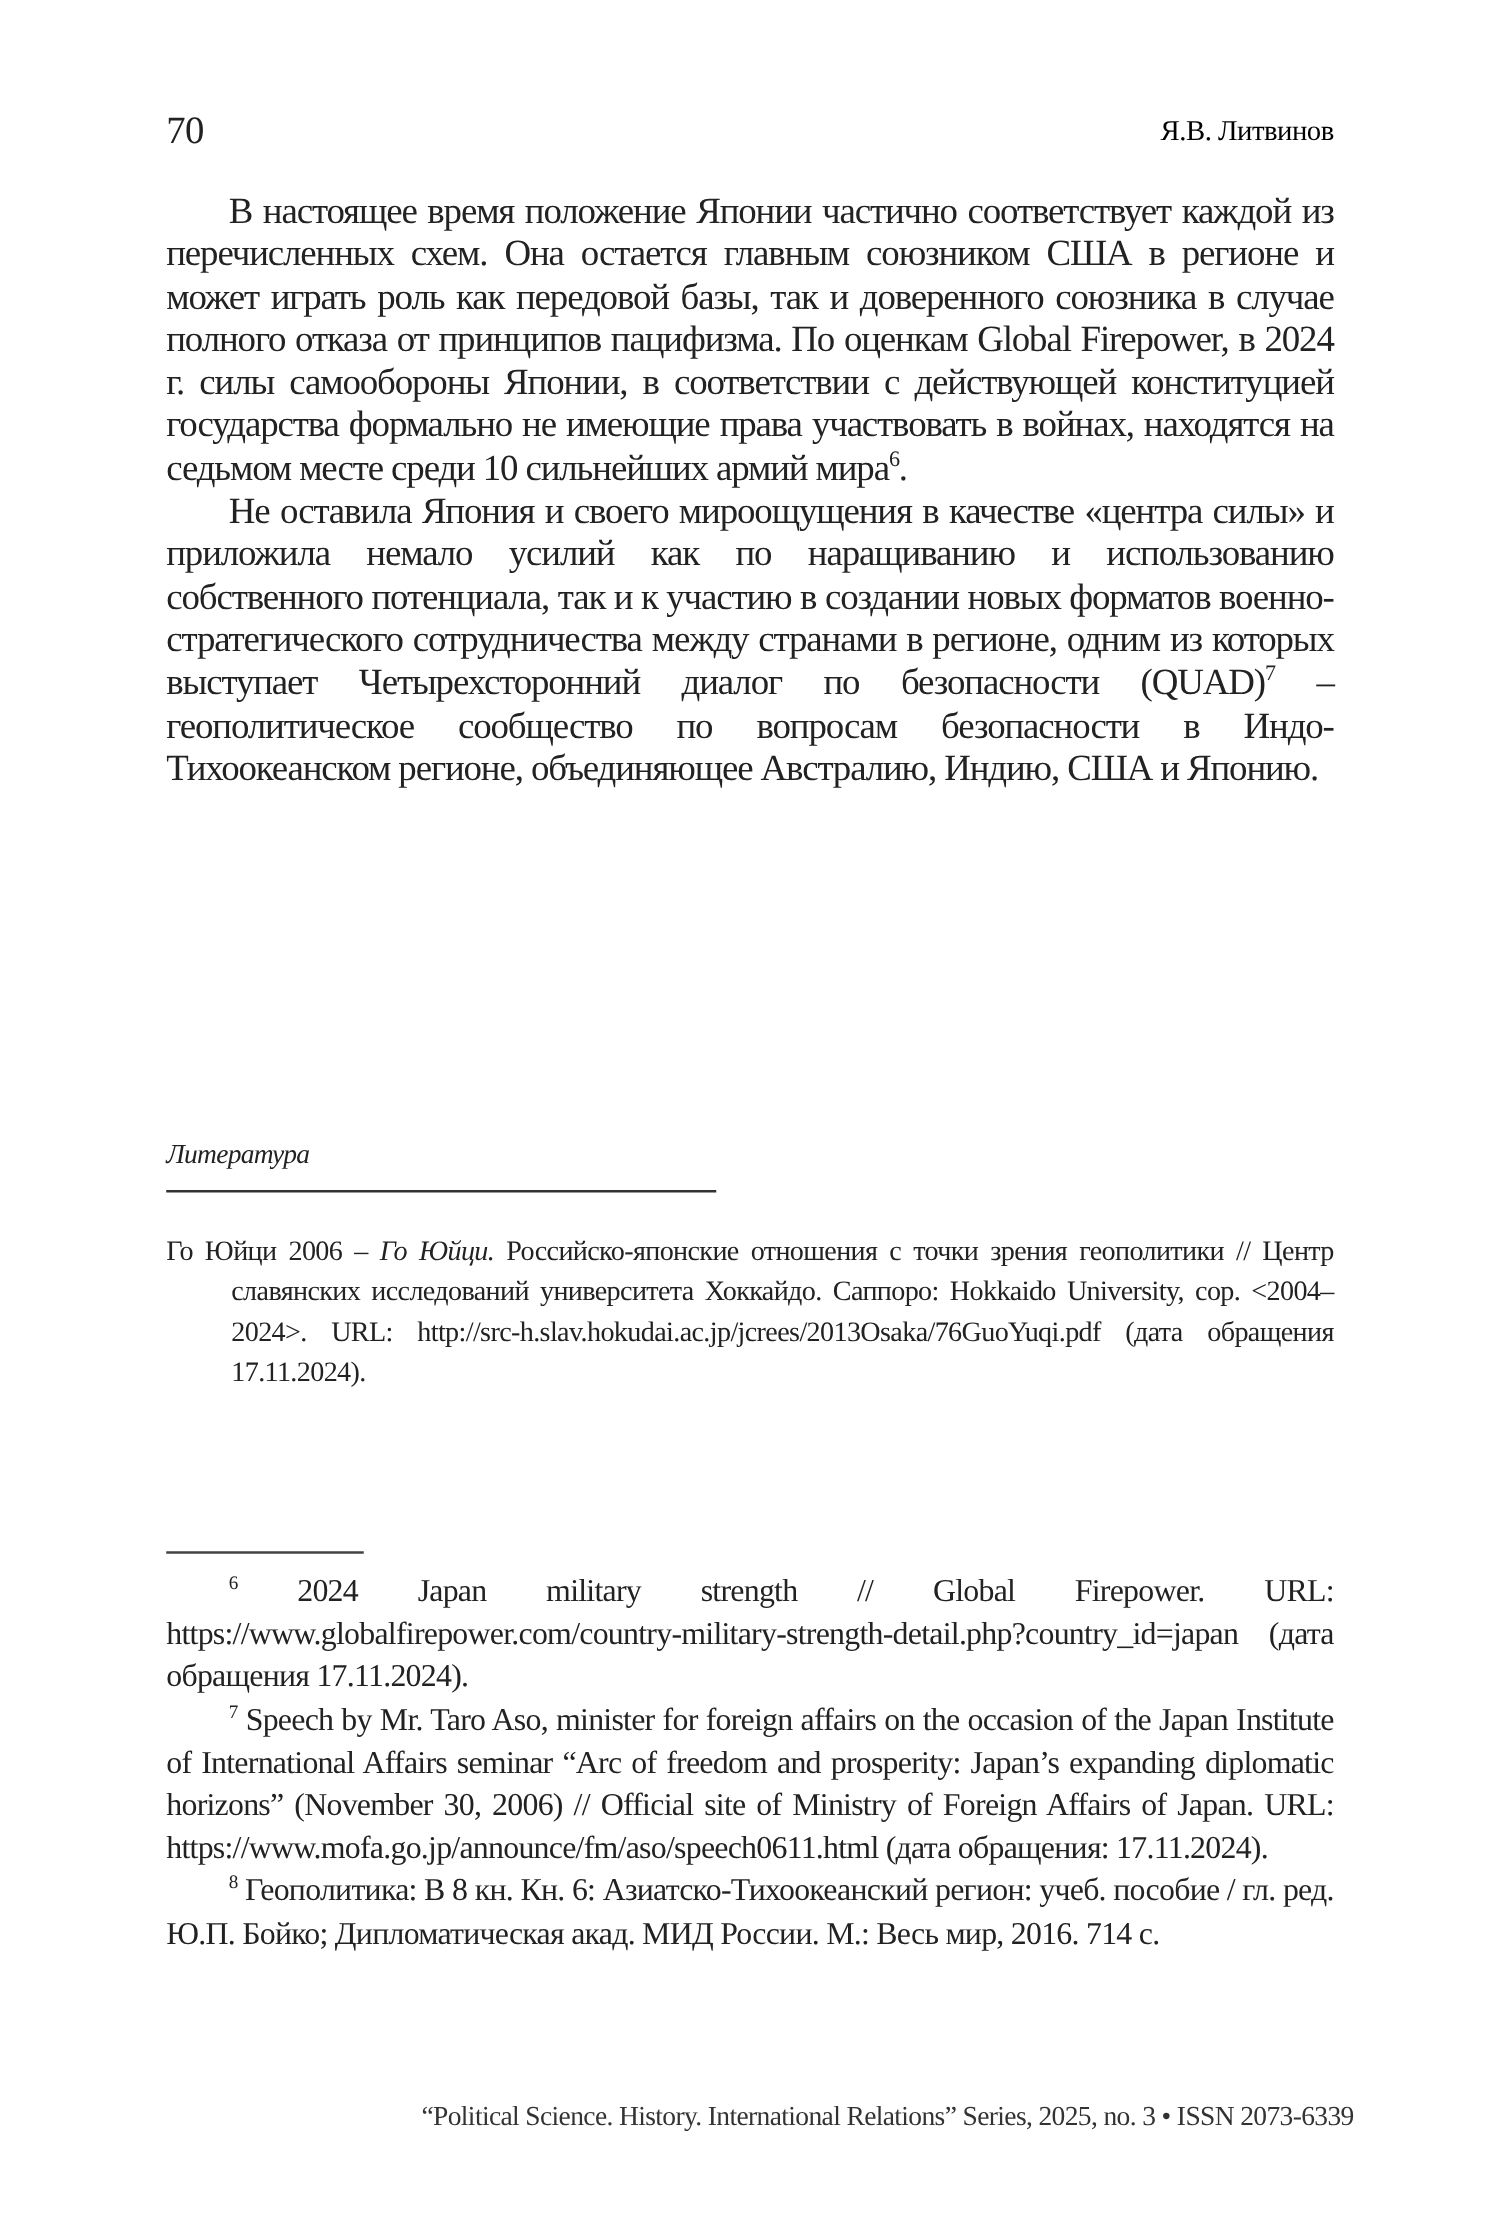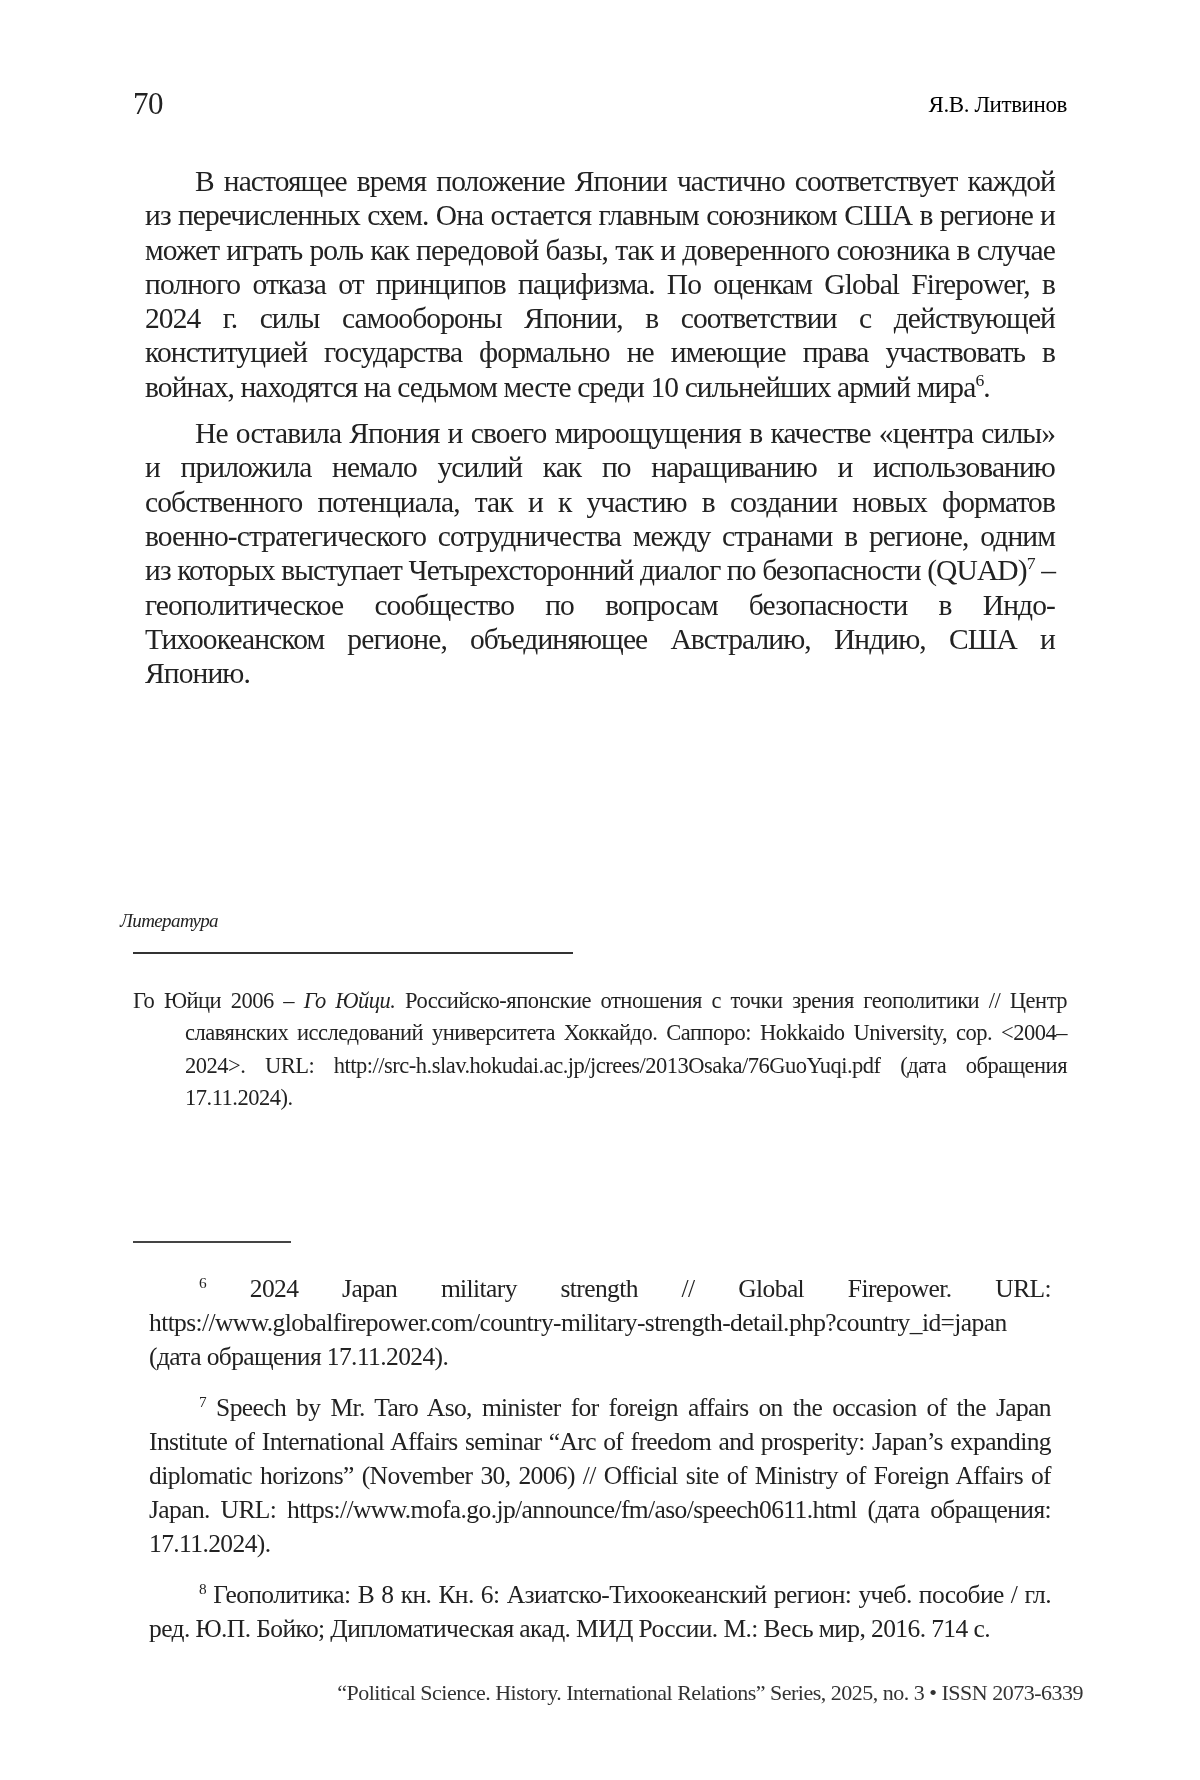--- a/index.html
+++ b/index.html
@@ -5,35 +5,35 @@
   html, body { margin: 0; padding: 0; background: #ffffff; }
   body { width: 1200px; height: 1780px; position: relative; overflow: hidden;
          font-family: "Liberation Serif", "DejaVu Serif", serif; color: #222222; }
   .page { position: absolute; left: 0; top: 0; width: 1200px; height: 1780px; }
   .header { position: absolute; left: 133px; right: 133px; top: 86px; height: 40px; }
   .page-number { position: absolute; left: 0; top: 0; font-size: 31px; letter-spacing: -0.5px; }
   .running-head { position: absolute; right: 0; top: 6px; font-size: 23px; letter-spacing: -0.4px; color: #000000; }
 
   .body-text { position: absolute; left: 133px; width: 934px; top: 152px;
                font-size: 29.5px; line-height: 34.3px; text-align: justify; letter-spacing: -0.9px; }
-  .body-text p { margin: 12px; text-indent: 50px; hyphens: manual; }
+  .body-text p { margin: 0; text-indent: 50px; hyphens: manual; }
   sup { font-size: 60%; vertical-align: super; line-height: 0; }
 
-  .lit-heading { position: absolute; left: 120px; top: 910px; font-size: 19px; font-style: italic; letter-spacing: -0.6px; }
+  .lit-heading { position: absolute; left: 133px; top: 910px; font-size: 22px; font-style: italic; letter-spacing: -0.6px; }
   .lit-rule { position: absolute; left: 133px; top: 952px; width: 440px; height: 0; border-top: 2px solid #333; }
 
   .refs { position: absolute; left: 133px; width: 934px; top: 985px;
           font-size: 22.5px; line-height: 32.3px; text-align: justify; letter-spacing: -0.5px; }
   .ref { margin: 0; padding-left: 52px; text-indent: -52px; }
   .ref i { font-style: italic; margin-top: 16px; }
 
   .fn-rule { position: absolute; left: 133px; top: 1241px; width: 158px; height: 0; border-top: 2px solid #444; }
   .footnotes { position: absolute; left: 133px; width: 934px; top: 1256px;
                font-size: 25.5px; line-height: 34.2px; text-align: justify; letter-spacing: -0.6px; }
-  .footnotes p { margin: 16px; text-indent: 50px; }
+  .footnotes p { margin: 0; text-indent: 50px; }
 
   .footer { position: absolute; right: 117px; top: 1680px; font-size: 22px; letter-spacing: -0.5px; color: #333; }
 </style>
 </head>
 <body>
 
 <div class="page">
 
   <div class="header">
     <span class="page-number">70</span>

